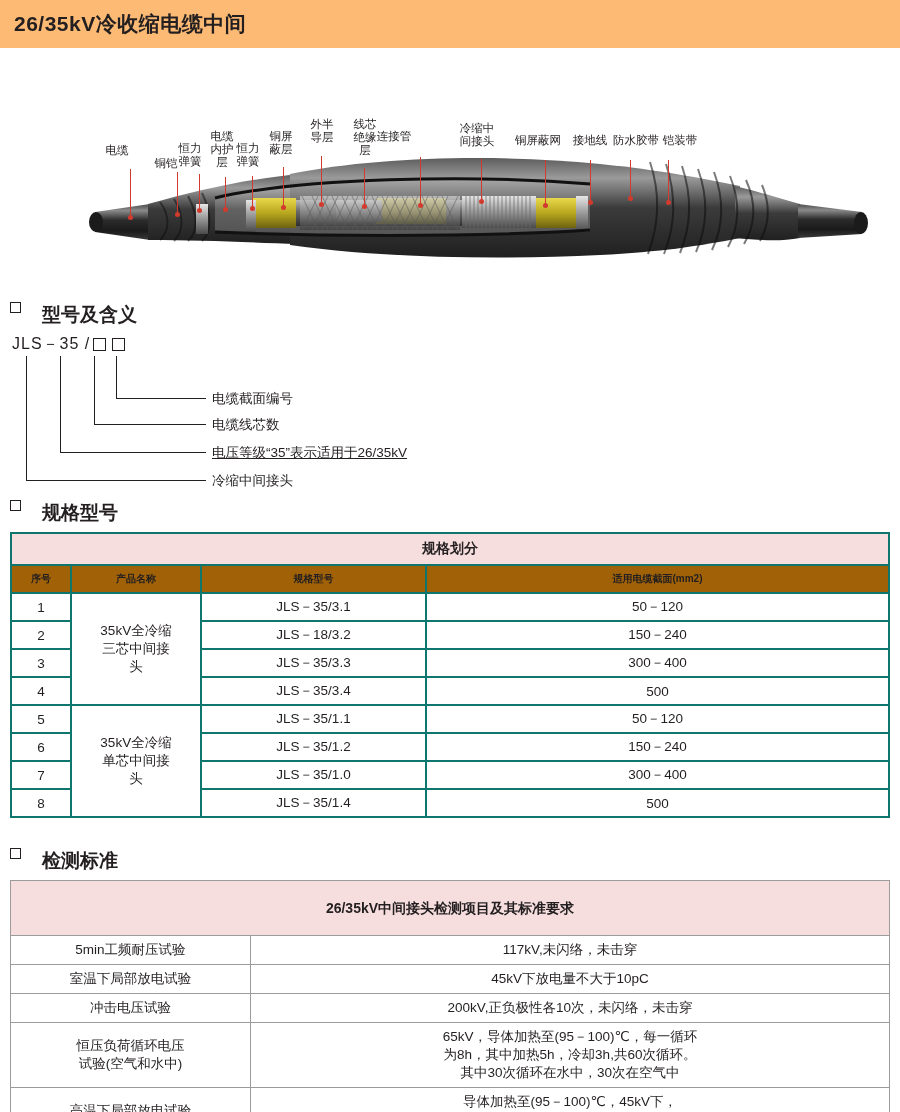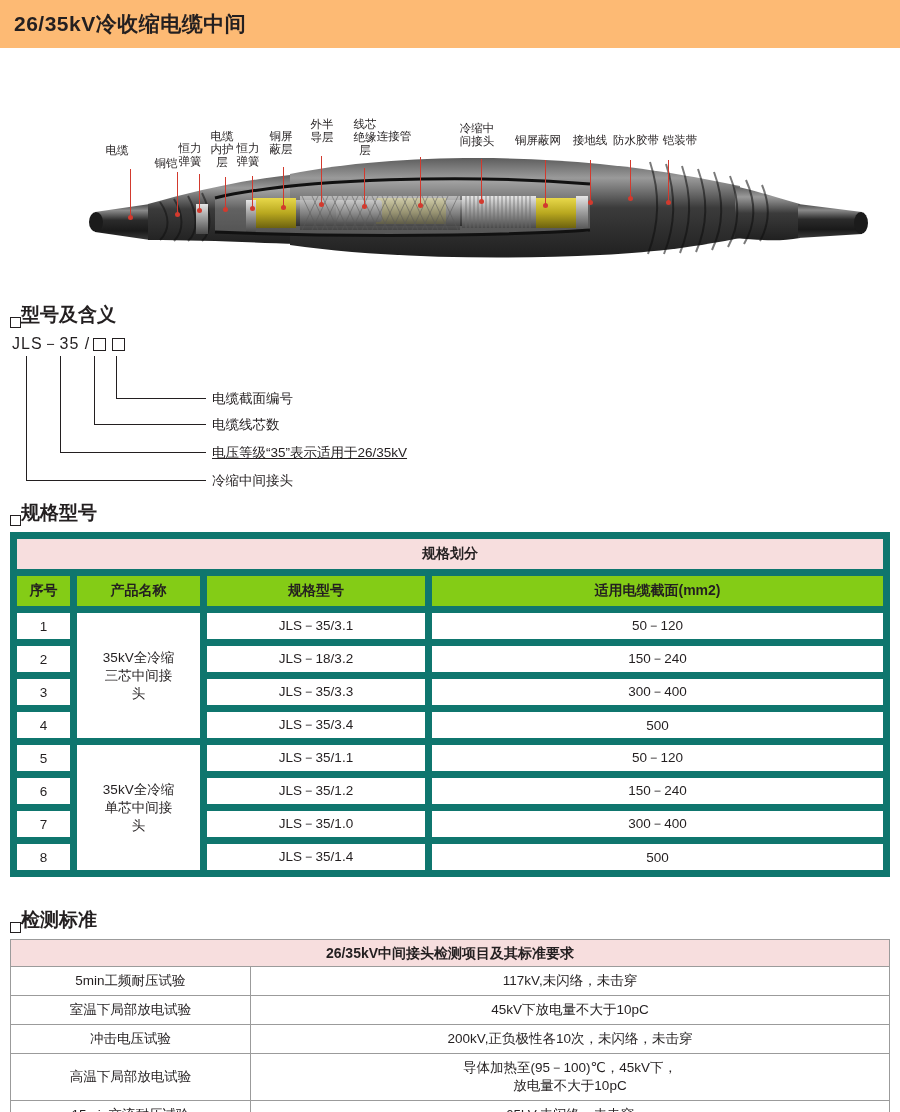--- a/index.html
+++ b/index.html
@@ -61,22 +61,22 @@
     border-radius: 50%;
     background: #d23a2e;
   }
 
   
   .cable-wrap { position: absolute; left: 0; top: 58px; width: 900px; height: 160px; }
 
   
   .section-title {
     display: flex;
-    align-items: flex-end;
-    gap: 0;
+    align-items: flex-start;
+    gap: 21px;
     margin: 0 0 6px 10px;
     font-size: 19px;
     font-weight: bold;
   }
   .section-title .sq {
     display: inline-block;
     width: 11px; height: 11px;
     border: 1.5px solid #231f20;
     background: #fff;
   }
@@ -103,50 +103,50 @@
   .model-note {
     position: absolute;
     font-size: 13.5px;
     white-space: nowrap;
   }
 
   
   table { border-collapse: collapse; font-size: 13.5px; }
   .spec-table { width: 880px; margin-left: 10px; }
   .spec-table th, .spec-table td {
-    border: 7px solid #0f766e;
+    border: 2px solid #0f766e;
     text-align: center;
     padding: 4px 2px;
   }
   .spec-table .title-row th {
     background: #f7dede;
     font-weight: bold;
     padding: 6px 2px;
     font-size: 14px;
   }
   .spec-table .head-row th {
-    background: #84cc16;
+    background: #a16207;
     font-weight: bold;
     padding: 6px 2px;
-    font-size: 14px;
+    font-size: 10px;
   }
   .spec-table td { height: 28px; }
 
   .test-table { width: 880px; margin-left: 10px; }
   .test-table th, .test-table td {
     border: 1px solid #9b9b9b;
     text-align: center;
     padding: 5px 4px;
     line-height: 18px;
   }
   .test-table .title-row th {
     background: #f7dede;
     font-weight: bold;
     font-size: 14px;
-    padding: 4px 2px;
+    padding: 18px 2px;
   }
   .test-table td.item { width: 240px; }
   .test-table td.req { text-align: center; }
   .multi { white-space: pre-line; }
 </style>
 </head>
 <body>
 
 <div class="header-band">
   <div class="header-title">26/35kV冷收缩电缆中间</div>
@@ -399,20 +399,27 @@
   </tr>
   <tr>
     <td class="item multi">室温下局部放电试验</td>
     <td class="req multi">45kV下放电量不大于10pC</td>
   </tr>
   <tr>
     <td class="item multi">冲击电压试验</td>
     <td class="req multi">200kV,正负极性各10次，未闪络，未击穿</td>
   </tr>
   <tr>
+    <td class="item multi">恒压负荷循环电压
+试验(空气和水中)</td>
+    <td class="req multi">65kV，导体加热至(95－100)℃，每一循环
+为8h，其中加热5h，冷却3h,共60次循环。
+其中30次循环在水中，30次在空气中</td>
+  </tr>
+  <tr>
     <td class="item multi">高温下局部放电试验</td>
     <td class="req multi">导体加热至(95－100)℃，45kV下，
 放电量不大于10pC</td>
   </tr>
   <tr>
     <td class="item multi">15min交流耐压试验</td>
     <td class="req multi">65kV,未闪络，未击穿</td>
   </tr>
 </tbody>
   </table>

